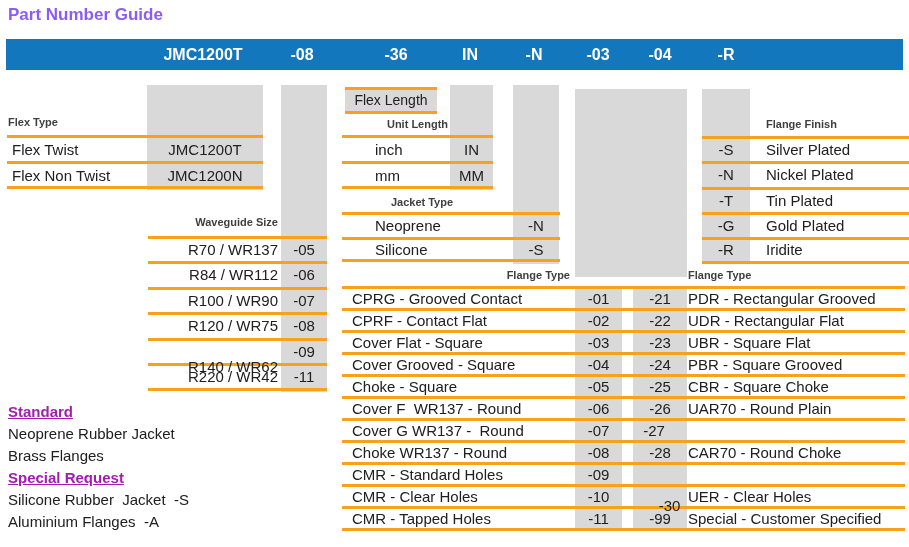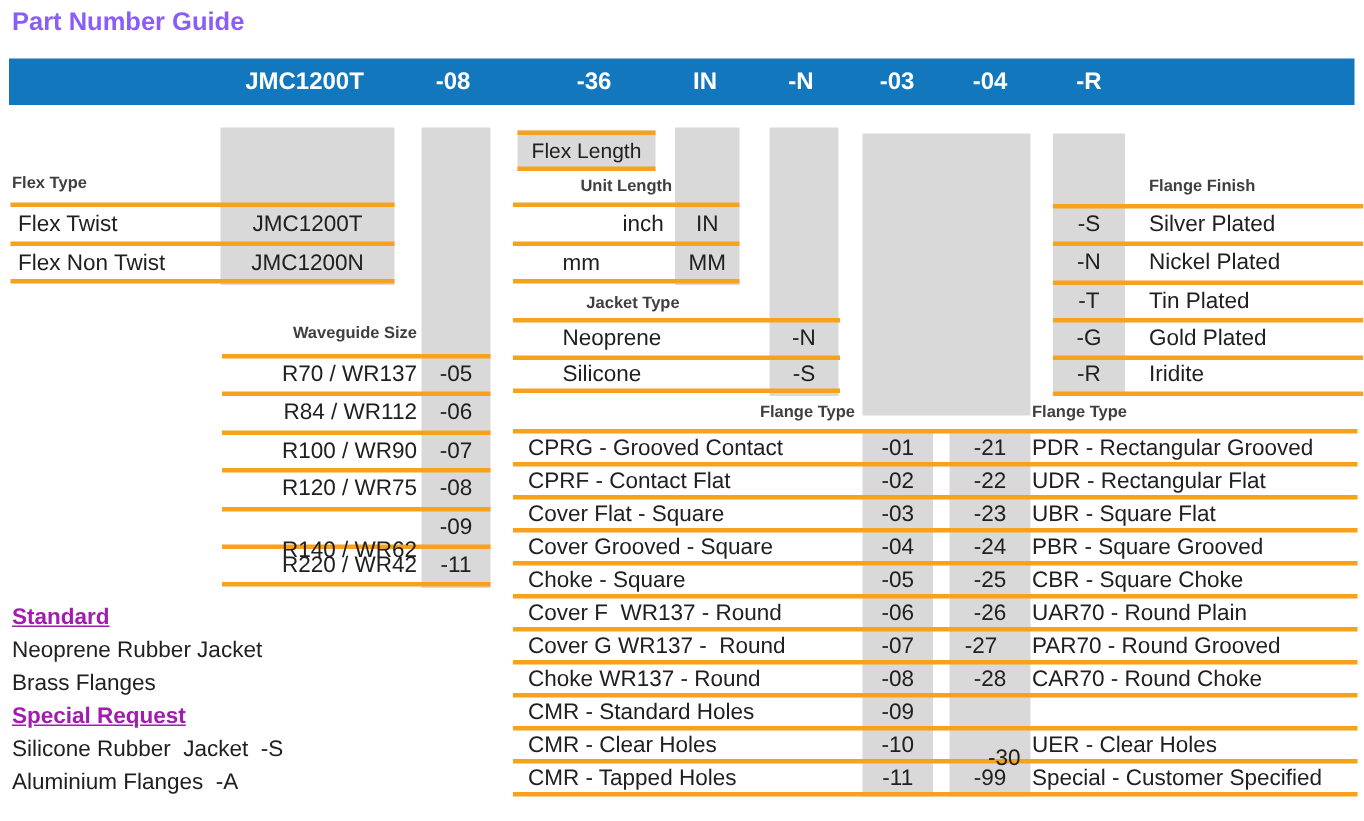--- a/index.html
+++ b/index.html
@@ -58,21 +58,21 @@
   <div class="txt" style="left:12px;top:138px;width:130px;">Flex Twist</div>
   <div class="txt c" style="left:147px;top:138px;width:116px;">JMC1200T</div>
   <div class="txt" style="left:12px;top:164px;width:130px;">Flex Non Twist</div>
   <div class="txt c" style="left:147px;top:164px;width:116px;">JMC1200N</div>
 
   <div class="flexlenbox">Flex Length</div>
   <div class="lbl c" style="left:342px;top:118px;width:151px;text-align:center;">Unit Length</div>
   <div class="line" style="left:342px;top:135px;width:151px;"></div>
   <div class="line" style="left:342px;top:161px;width:151px;"></div>
   <div class="line" style="left:342px;top:186px;width:151px;"></div>
-  <div class="txt" style="left:375px;top:138px;margin-left:40px;">inch</div>
+  <div class="txt" style="left:375px;top:138px;">inch</div>
   <div class="txt c" style="left:450px;top:138px;width:43px;">IN</div>
   <div class="txt" style="left:375px;top:164px;">mm</div>
   <div class="txt c" style="left:450px;top:164px;width:43px;">MM</div>
 
   <div class="lbl c" style="left:342px;top:196px;width:160px;text-align:center;">Jacket Type</div>
   <div class="line" style="left:342px;top:212px;width:218px;"></div>
   <div class="line" style="left:342px;top:237px;width:218px;"></div>
   <div class="line" style="left:342px;top:259px;width:218px;"></div>
   <div class="txt row22" style="left:375px;top:215px;">Neoprene</div>
   <div class="txt c row22" style="left:513px;top:215px;width:46px;">-N</div>
@@ -160,21 +160,20 @@
   <div class="txt row19" style="left:688px;top:377px;width:216px;">CBR - Square Choke</div>
 
   <div class="txt row19" style="left:352px;top:399px;width:220px;">Cover F  WR137 - Round</div>
   <div class="txt c row19" style="left:575px;top:399px;width:47px;">-06</div>
   <div class="txt c row19" style="left:633px;top:399px;width:54px;">-26</div>
   <div class="txt row19" style="left:688px;top:399px;width:216px;">UAR70 - Round Plain</div>
 
   <div class="txt row19" style="left:352px;top:421px;width:220px;">Cover G WR137 -  Round</div>
   <div class="txt c row19" style="left:575px;top:421px;width:47px;">-07</div>
   <div class="txt c row19" style="left:633px;top:421px;width:42px;">-27</div>
-  <div class="txt row19" style="left:688px;top:421px;width:216px;">PAR70 - Round Grooved</div>
 
   <div class="txt row19" style="left:352px;top:443px;width:220px;">Choke WR137 - Round</div>
   <div class="txt c row19" style="left:575px;top:443px;width:47px;">-08</div>
   <div class="txt c row19" style="left:633px;top:443px;width:54px;">-28</div>
   <div class="txt row19" style="left:688px;top:443px;width:216px;">CAR70 - Round Choke</div>
 
   <div class="txt row19" style="left:352px;top:465px;width:220px;">CMR - Standard Holes</div>
   <div class="txt c row19" style="left:575px;top:465px;width:47px;">-09</div>
   <div class="txt c row19" style="left:633px;top:465px;width:54px;"></div>
   <div class="txt row19" style="left:688px;top:465px;width:216px;"></div>

